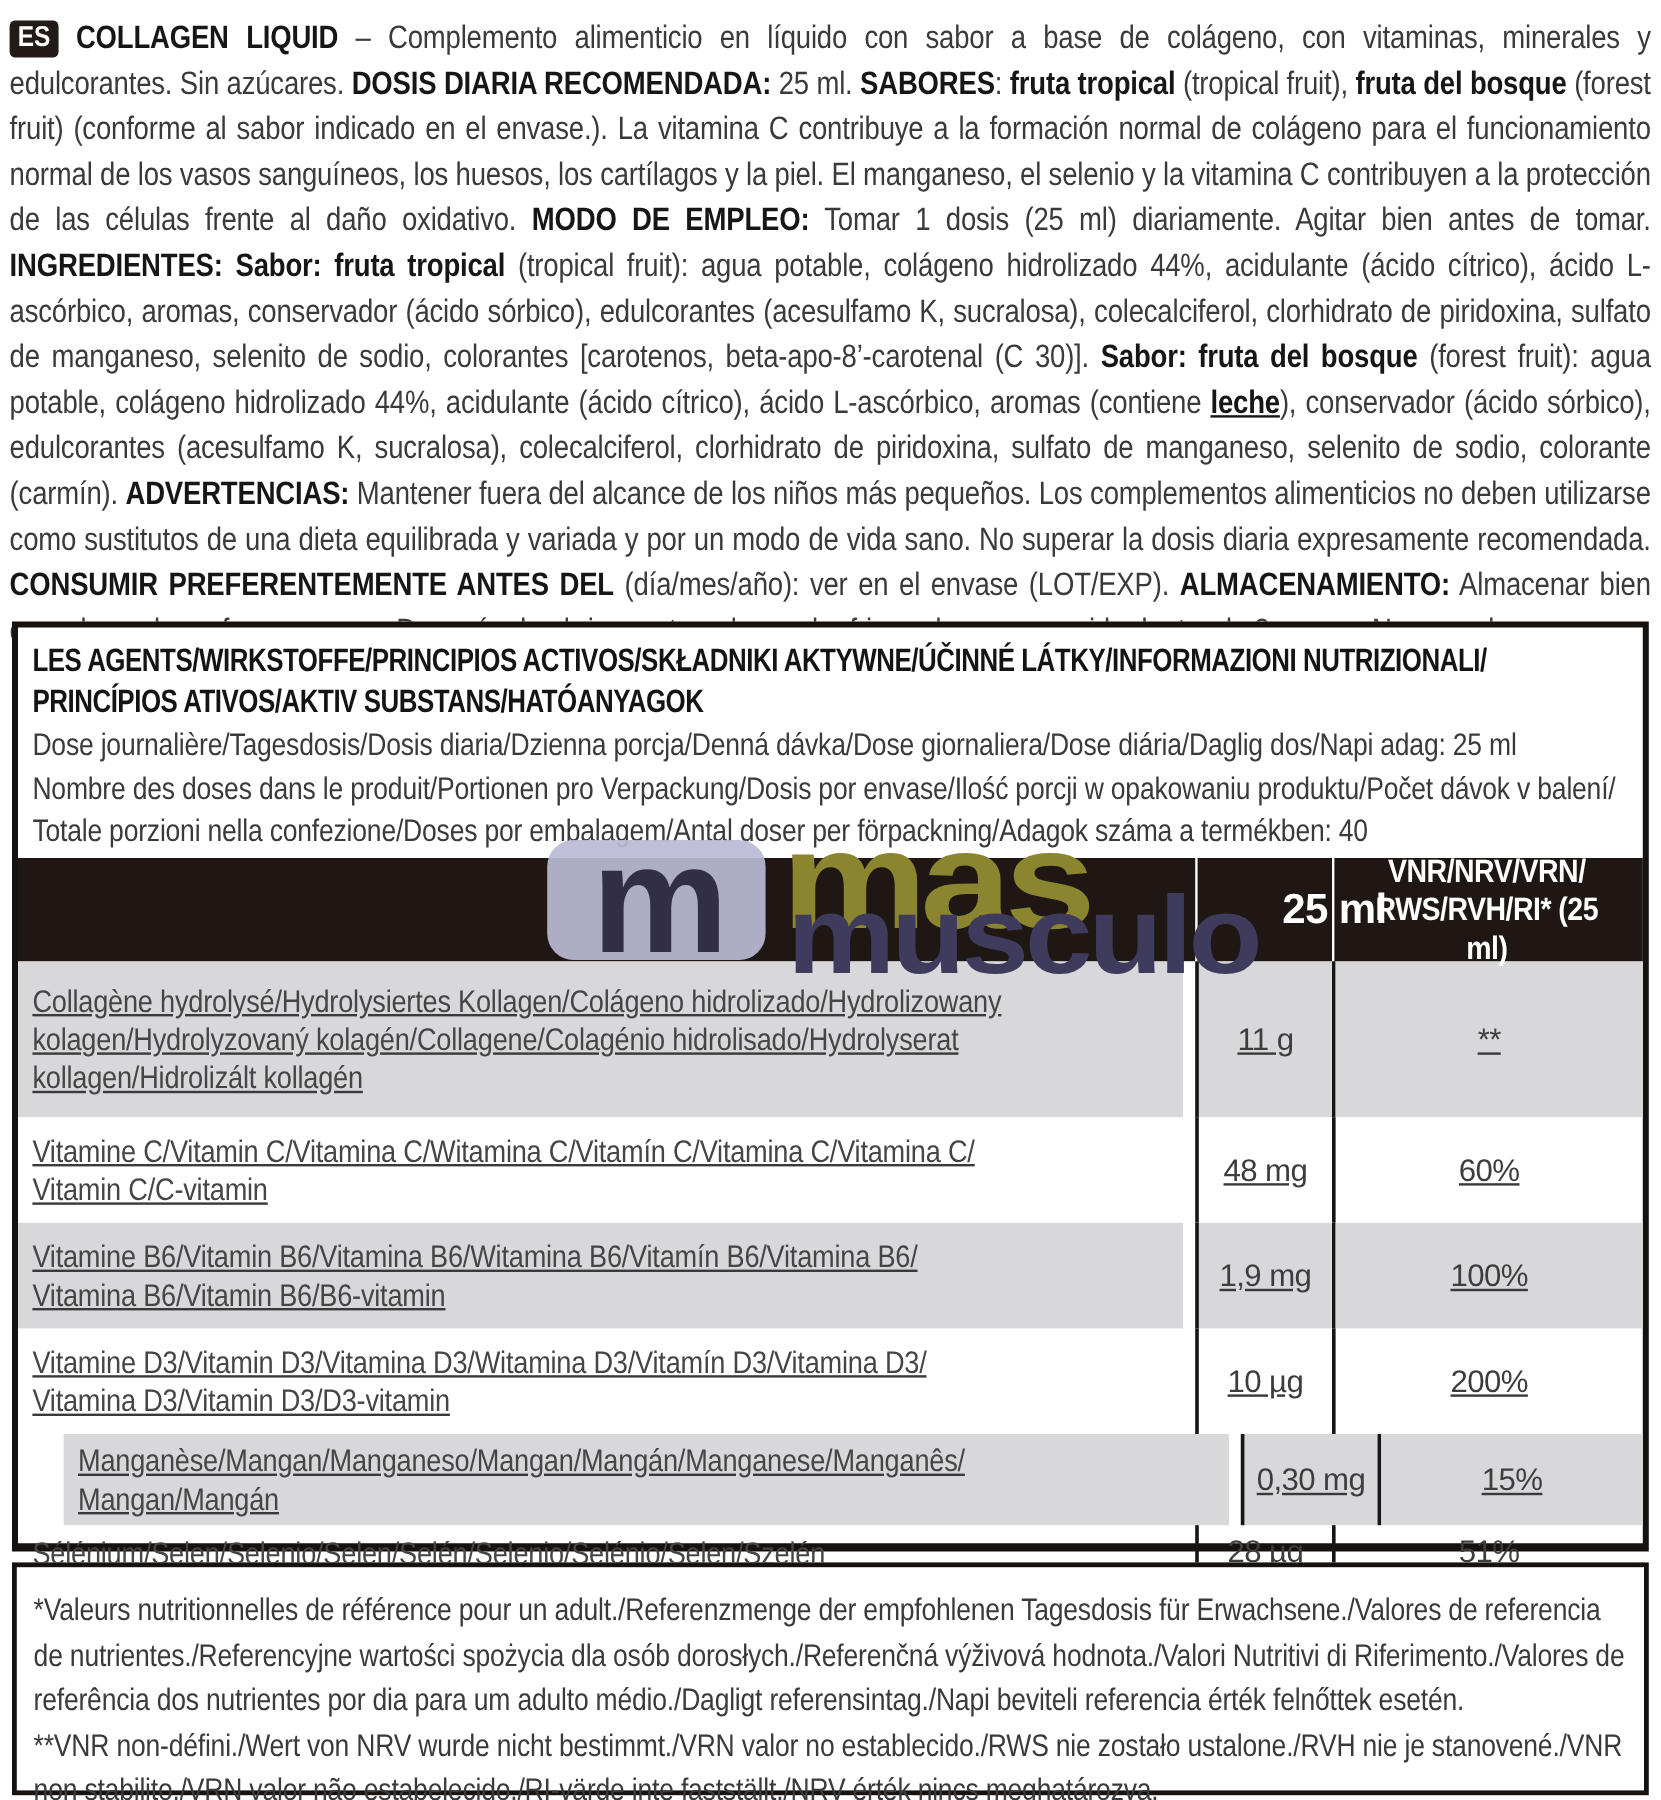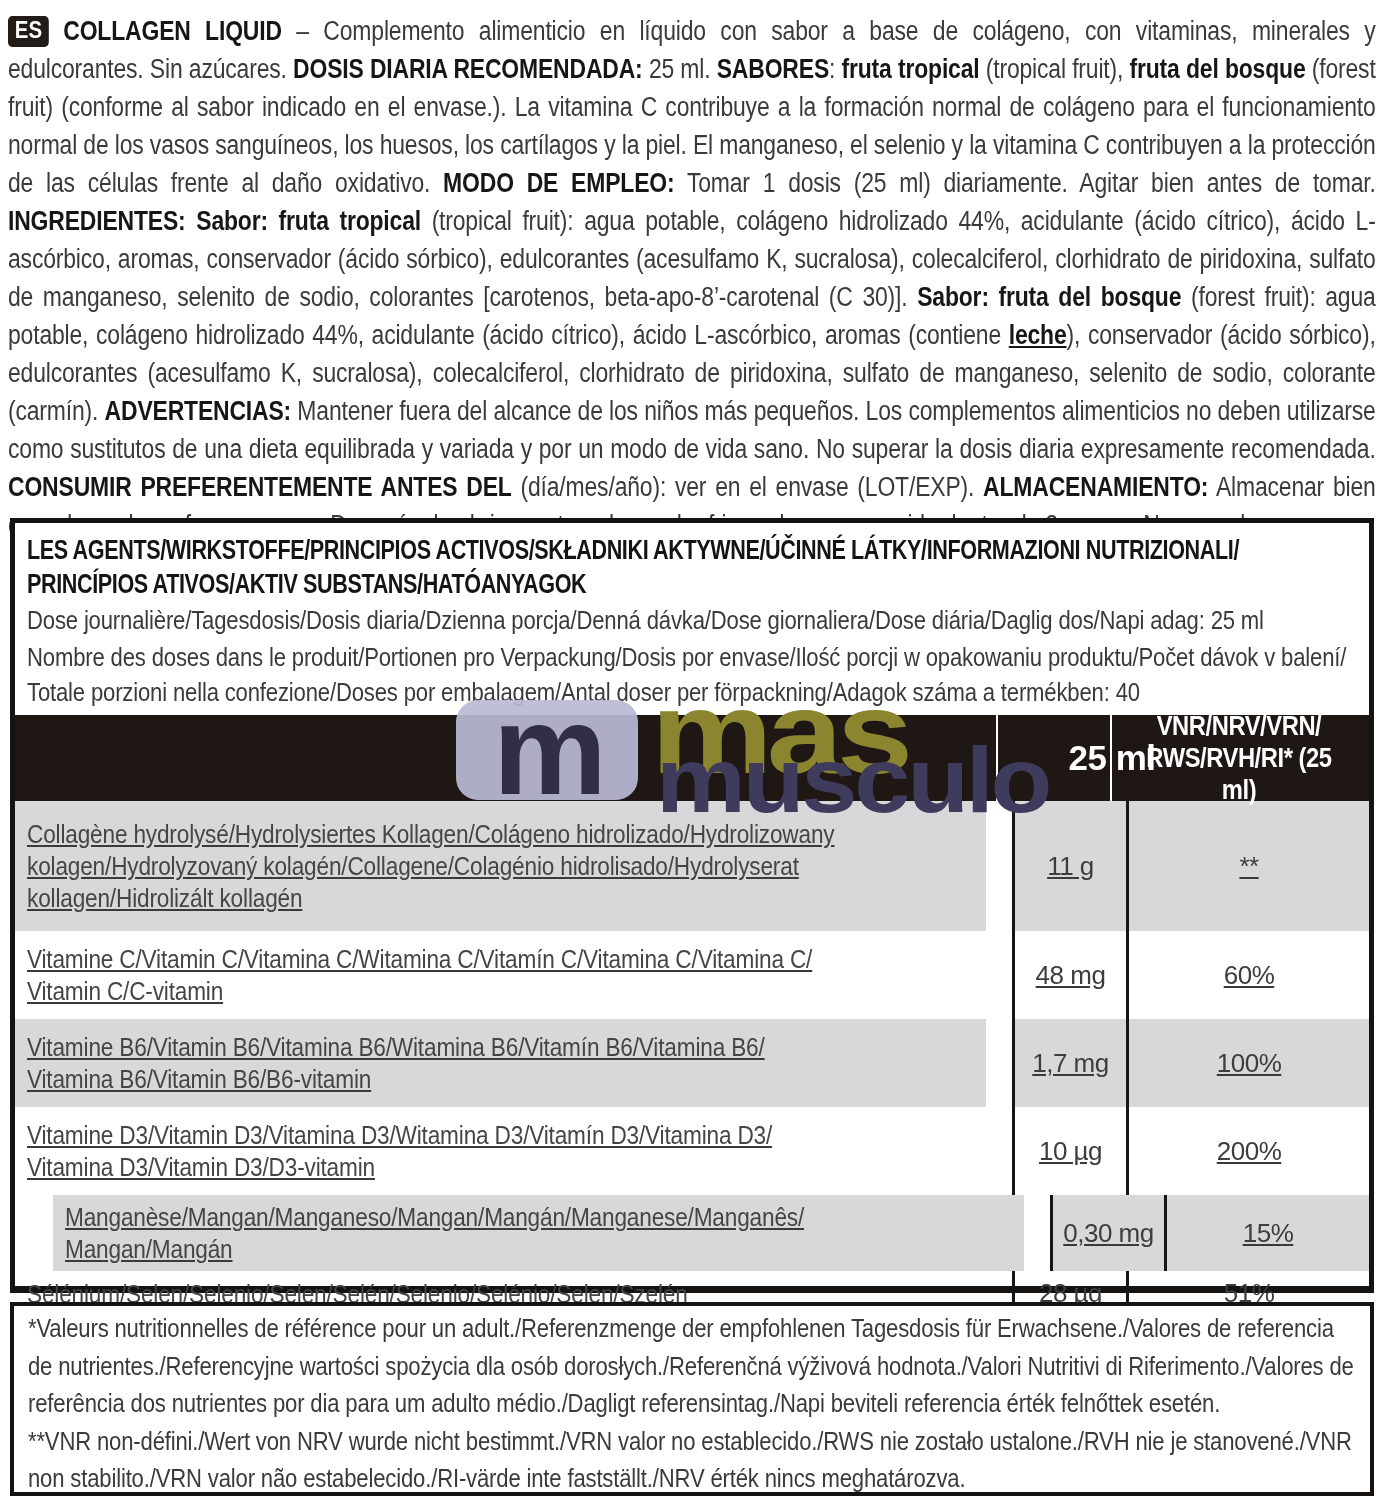--- a/index.html
+++ b/index.html
@@ -69,21 +69,21 @@
   .cell.name{width:981px;padding:6px 24px 6px 12px;color:#454545;}
   .cnd-name{
     display:block;width:115%;transform:scaleX(.87);transform-origin:0 center;
     font-size:26px;line-height:32px;letter-spacing:-0.2px;
   }
   .trow.shaded .cell.name{
     background:linear-gradient(to right, var(--row-shade,#d8d8da) calc(100% - 10px), rgba(0,0,0,0) calc(100% - 10px));
   }
   .cell.amt{
     width:117px;border-left:3px solid #161616;border-right:3px solid #161616;
-    justify-content:center;font-size:26px;color:#3d3d3d;letter-spacing:-0.5px;text-align:center;margin-left:16px;
+    justify-content:center;font-size:26px;color:#3d3d3d;letter-spacing:-0.5px;text-align:center;
   }
   .cell.nrv{flex:1;justify-content:center;font-size:26px;color:#3d3d3d;letter-spacing:-0.5px;text-align:center;}
   .trow.shaded .cell.amt,.trow.shaded .cell.nrv{background:var(--row-shade,#d8d8da);}
 
   
   .wm-tile{
     position:absolute;left:456px;top:700px;width:182px;height:100px;border-radius:22px;
     background:var(--watermark-tile,rgba(186,186,214,.88));opacity:.92;
     display:flex;align-items:flex-end;justify-content:center;overflow:hidden;z-index:6;
   }
@@ -100,21 +100,21 @@
   .wm-musculo{
     position:absolute;left:656px;top:734px;z-index:6;
     font-weight:bold;font-size:92px;line-height:1;letter-spacing:-3px;
     color:var(--watermark-musculo,#3f3b5d);
     transform:scaleX(1.1);transform-origin:left top;
   }
 
   
   .footbox{
     position:absolute;left:10px;right:10px;top:1302px;height:194px;
-    box-sizing:border-box;border:4px solid #161210;padding:4px 14px;background:#fff;
+    box-sizing:border-box;border:4px solid #161210;padding:17px 14px;background:#fff;
   }
   .foot-note{
     font-size:26px;line-height:37.5px;color:#3a3a3a;letter-spacing:-0.2px;
     width:117.6%;transform:scaleX(.85);transform-origin:0 0;
   }
 </style>
 </head>
 <body>
 
 <div class="page">
@@ -147,21 +147,21 @@
           <div class="cell name">
             <span class="cnd-name">Vitamine C/​Vitamin C/​Vitamina C/​Witamina C/​Vitamín C/​Vitamina C/​Vitamina C/​Vitamin C/​C-vitamin</span>
           </div>
           <div class="cell amt">48 mg</div>
           <div class="cell nrv">60%</div>
         </div>
         <div class="trow shaded">
           <div class="cell name">
             <span class="cnd-name">Vitamine B6/​Vitamin B6/​Vitamina B6/​Witamina B6/​Vitamín B6/​Vitamina B6/​Vitamina B6/​Vitamin B6/​B6-vitamin</span>
           </div>
-          <div class="cell amt">1,7 mg</div>
+          <div class="cell amt">1,9 mg</div>
           <div class="cell nrv">100%</div>
         </div>
         <div class="trow">
           <div class="cell name">
             <span class="cnd-name">Vitamine D3/​Vitamin D3/​Vitamina D3/​Witamina D3/​Vitamín D3/​Vitamina D3/​Vitamina D3/​Vitamin D3/​D3-vitamin</span>
           </div>
           <div class="cell amt">10 µg</div>
           <div class="cell nrv">200%</div>
         </div>
         <div class="trow shaded">

